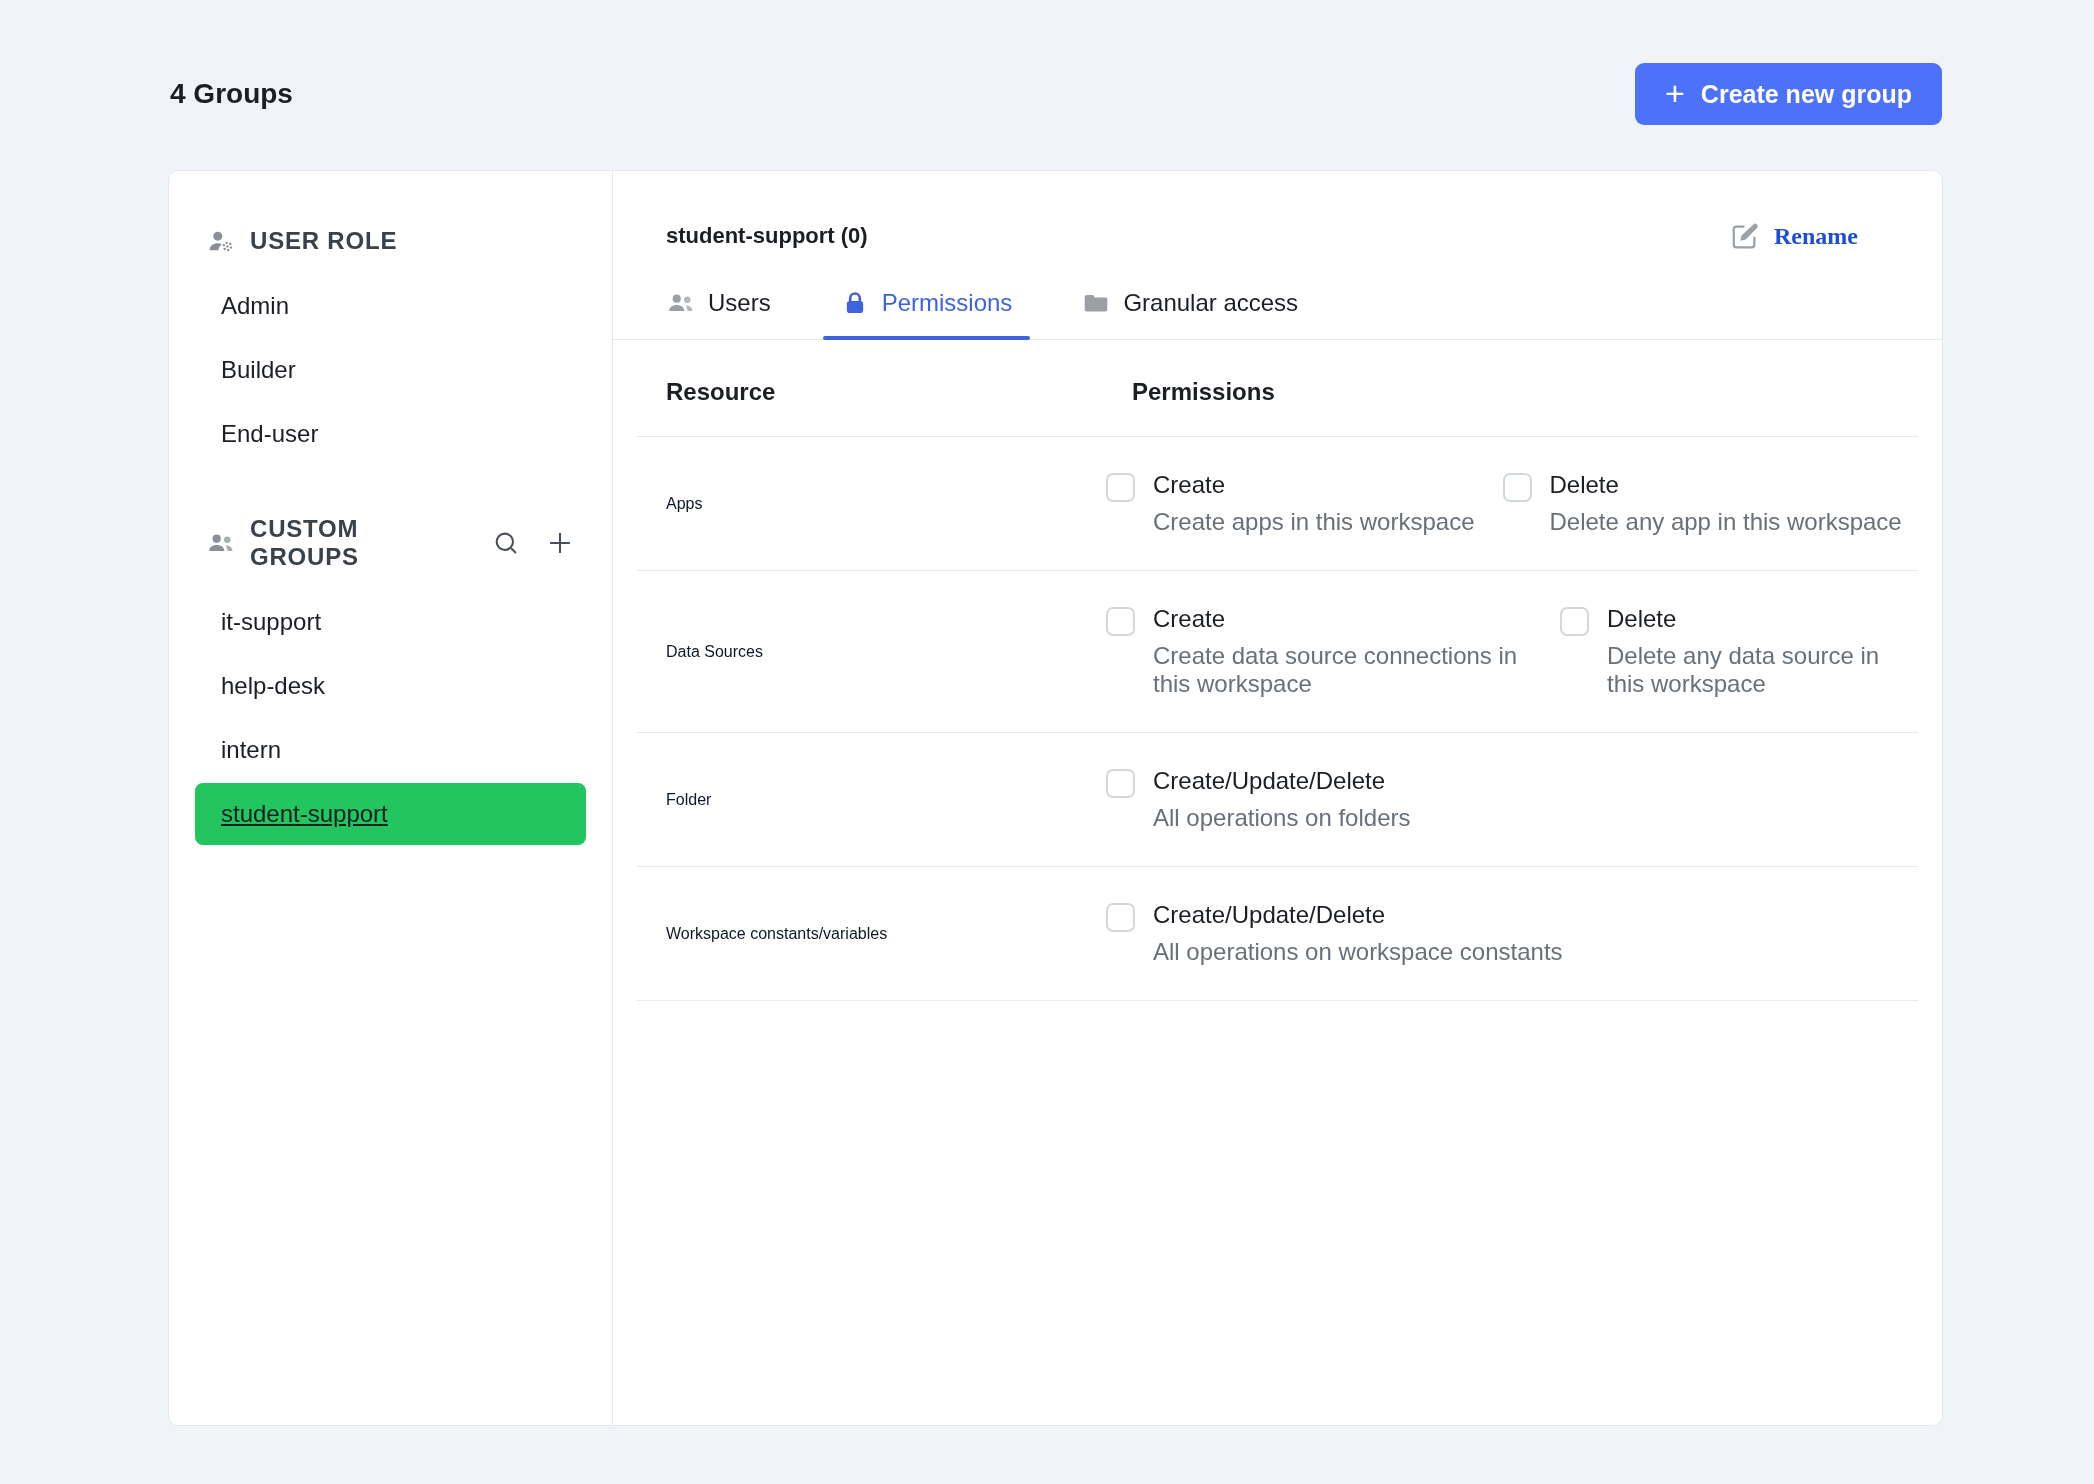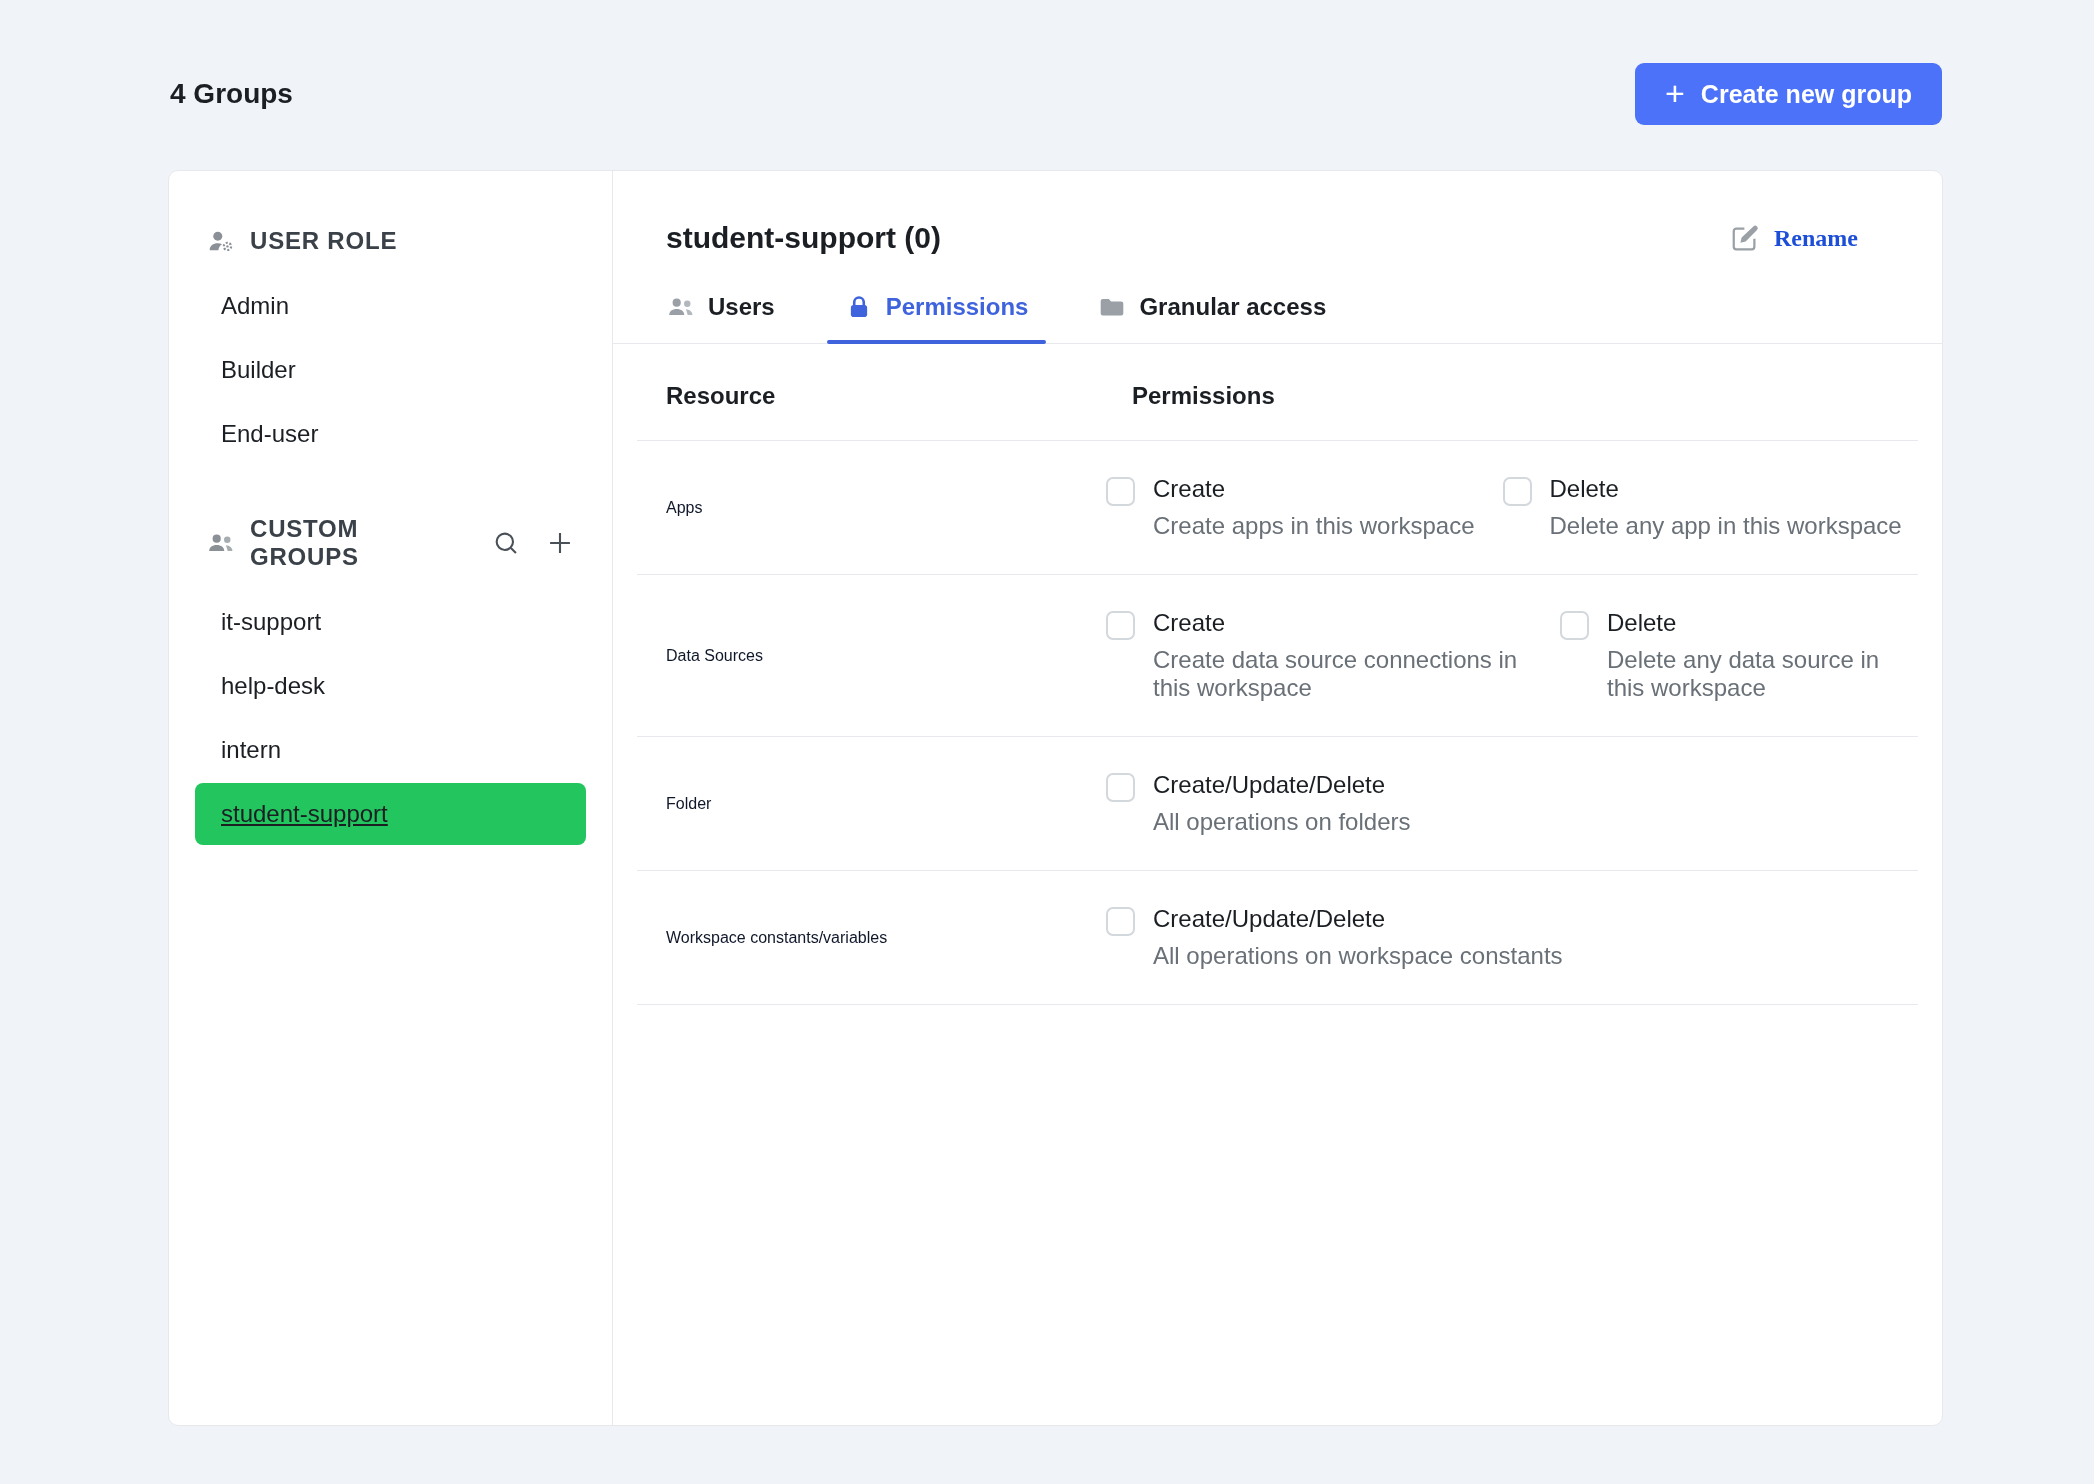--- a/index.html
+++ b/index.html
@@ -56,36 +56,36 @@
   }
   .side-item.selected { background: #22c55e; text-decoration: underline; }
   .custom-groups-block { margin-top: 42px; }
 
   
   .main { flex: 1; display: flex; flex-direction: column; min-width: 0; }
   .panel-header {
     display: flex; align-items: center; justify-content: space-between;
     padding: 50px 84px 0 53px;
   }
-  .panel-title { font-size: 30px; font-weight: 700; color: #1b1f24; }
+  .panel-title { font-size: 22px; font-weight: 700; color: #1b1f24; }
   .rename-btn {
     display: flex; align-items: center; gap: 14px; background: none; border: none;
     cursor: pointer; font-family: Liberation Serif, serif; font-size: 24px; font-weight: 700; color: #1d4ed8;
   }
   .rename-btn .icon { width: 30px; height: 30px; color: #9aa0a6; }
   .rename-btn .icon svg { width: 100%; height: 100%; display: block; }
 
   .tabs {
     margin-top: 38px; padding-left: 36px; display: flex; gap: 34px;
     border-bottom: 1px solid #e7e9ec;
   }
   .tab {
     position: relative; display: flex; align-items: center; gap: 13px;
     padding: 0 18px 22px 18px; cursor: pointer;
-    font-size: 24px; font-weight: 700; color: #1b1f24;
+    font-size: 24px; font-weight: 400; color: #1b1f24;
   }
   .tab .icon { width: 28px; height: 26px; color: #9aa0a6; flex: none; }
   .tab .icon svg { width: 100%; height: 100%; display: block; }
   .tab.active { color: #3e63dd; }
   .tab.active .icon { color: #3e63dd; }
   .tab.active::after {
     content: ""; position: absolute; left: 0; right: 0; bottom: -1px;
     height: 4px; background: #3e63dd; border-radius: 2px;
   }
 

